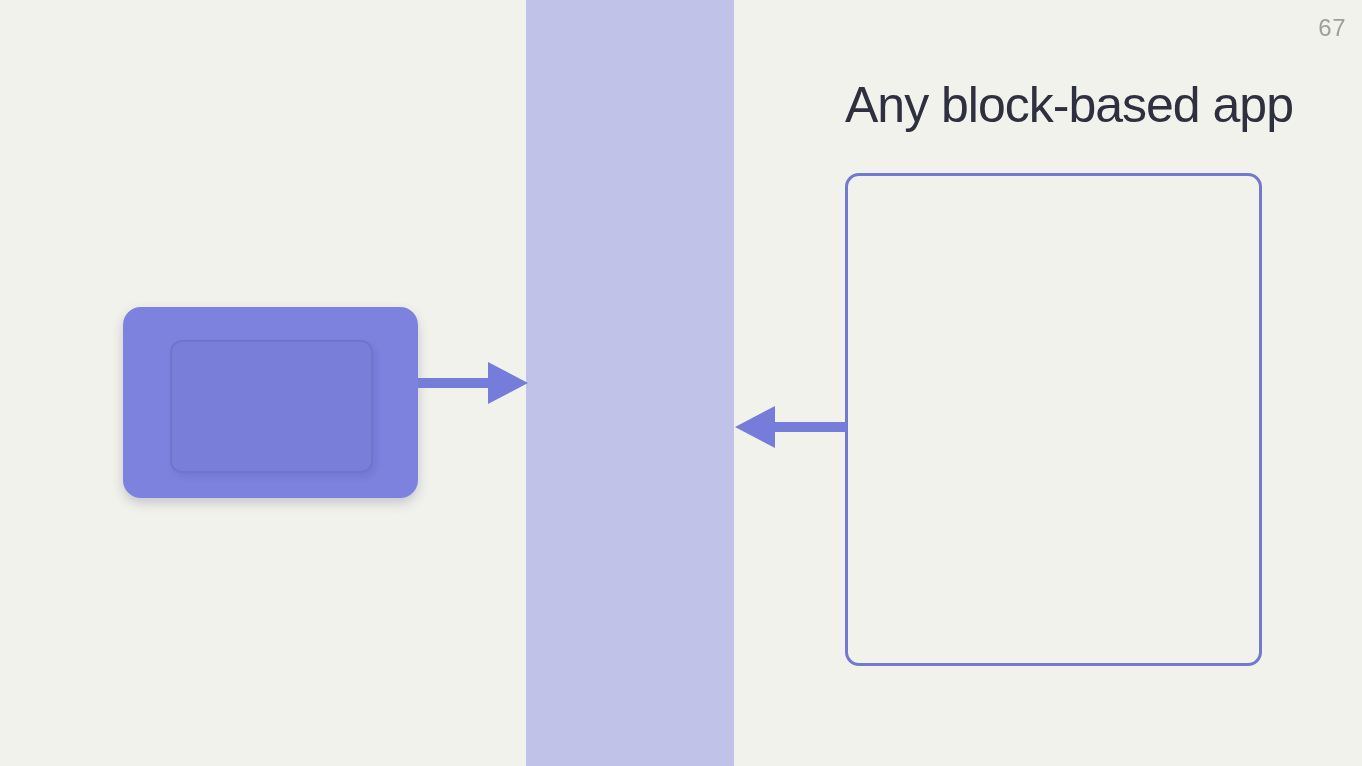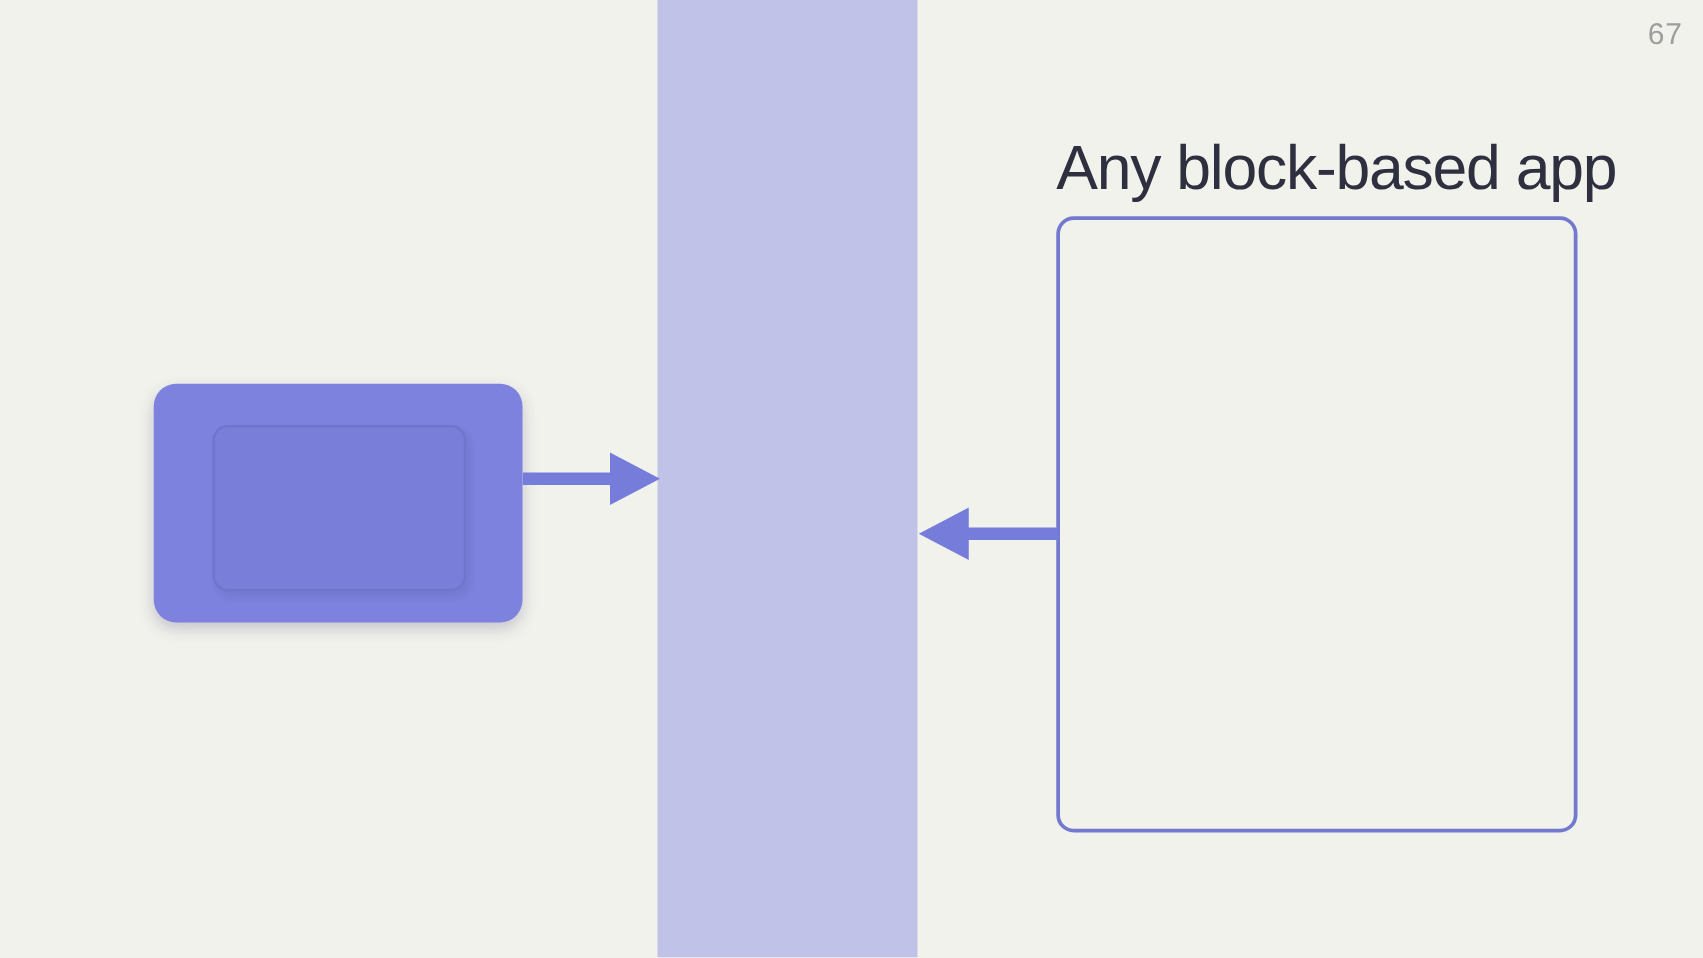--- a/index.html
+++ b/index.html
@@ -41,21 +41,21 @@
     white-space: nowrap;
   }
   .title-left {
     left: 123px;
     width: 295px;
     top: 234px;
   }
   .title-right {
     left: 845px;
     width: 417px;
-    top: 108px;
+    top: 79px;
   }
   .block {
     position: absolute;
     left: 123px;
     top: 307px;
     width: 295px;
     height: 191px;
     border-radius: 18px;
     background: #7c82dd;
     box-shadow: 0 5px 12px rgba(40, 40, 100, 0.22);

